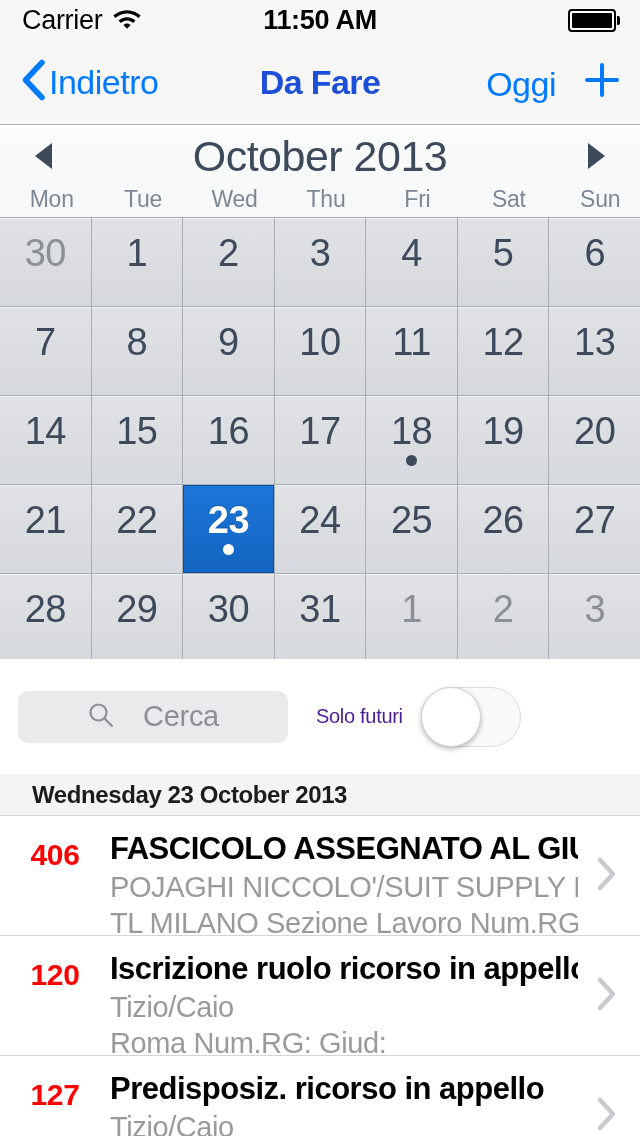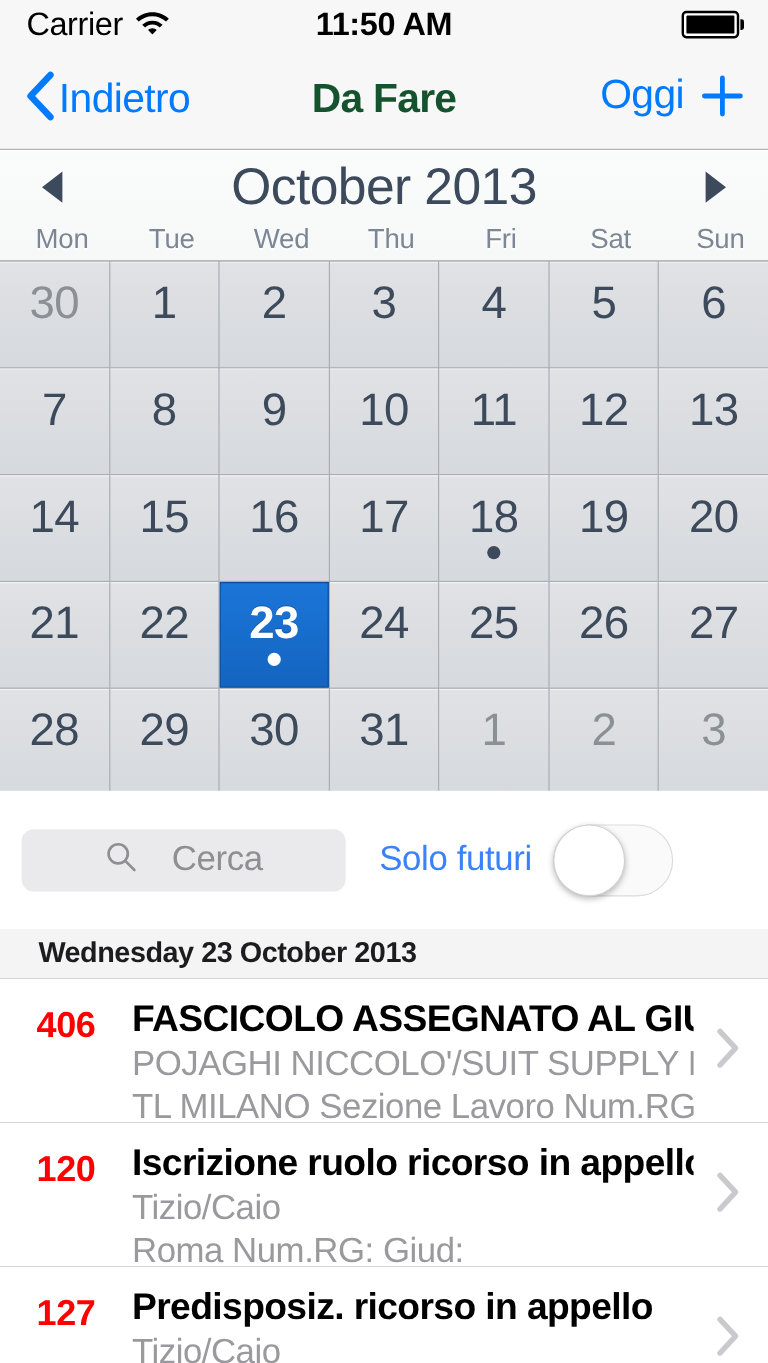--- a/index.html
+++ b/index.html
@@ -42,23 +42,23 @@
     border-bottom:1px solid #b2b2b2;
     display:flex; align-items:center;
   }
   .nav-back {
     position:absolute; left:20px; display:flex; align-items:center; gap:3px;
     cursor:pointer;
   }
   .nav-back-label { font-size:34px; color:#007aff; letter-spacing:-0.5px; }
   .nav-title {
     position:absolute; left:0; width:640px; text-align:center;
-    font-size:34px; font-weight:bold; color:#14532d; letter-spacing:-0.6px;
-  }
-  .nav-right { position:absolute; right:18px; display:flex; align-items:flex-start; gap:12px; }
+    font-size:34px; font-weight:bold; color:#1d4ed8; letter-spacing:-0.6px;
+  }
+  .nav-right { position:absolute; right:18px; display:flex; align-items:flex-end; gap:26px; }
   .nav-today { font-size:34px; color:#007aff; letter-spacing:-0.5px; cursor:pointer; }
   .nav-add { cursor:pointer; display:block; }
 
   
   .calendar {
     position:absolute; top:126px; left:0; width:640px; height:533px;
     background:linear-gradient(#fafbfb, #e6e8ea);
   }
   .cal-header {
     position:relative; height:60px;
@@ -123,21 +123,21 @@
   .search-field {
     margin-left:18px; width:270px; height:52px;
     background:#eaeaec; border-radius:10px;
     display:flex; align-items:center; justify-content:center; gap:28px;
     cursor:text;
   }
   .search-placeholder { font-size:29px; color:#8e8e93; letter-spacing:-0.3px; }
   .toggle-area {
     display:flex; align-items:center; gap:18px; margin-left:28px;
   }
-  .toggle-label { font-size:29px; color:#3b82f6; letter-spacing:-0.3px; }
+  .toggle-label { font-size:20px; color:#4c1d95; letter-spacing:-0.3px; }
   .toggle {
     width:100px; height:60px; border-radius:30px;
     background:#fafafa; border:1px solid #dcdcdc;
     position:relative; cursor:pointer;
   }
   .toggle-knob {
     position:absolute; top:-1px; left:-1px;
     width:60px; height:60px; border-radius:50%;
     background:#fff; border:1px solid #d2d2d2;
     box-shadow:0 2px 5px rgba(0,0,0,0.28);

